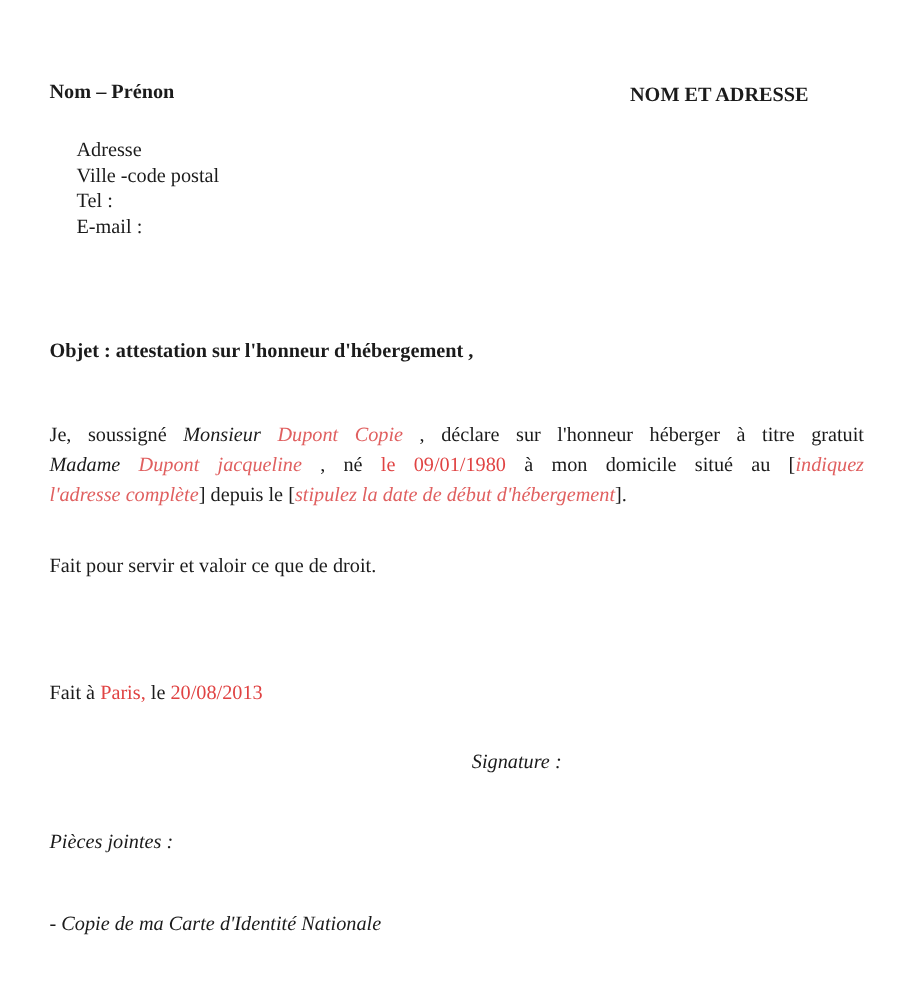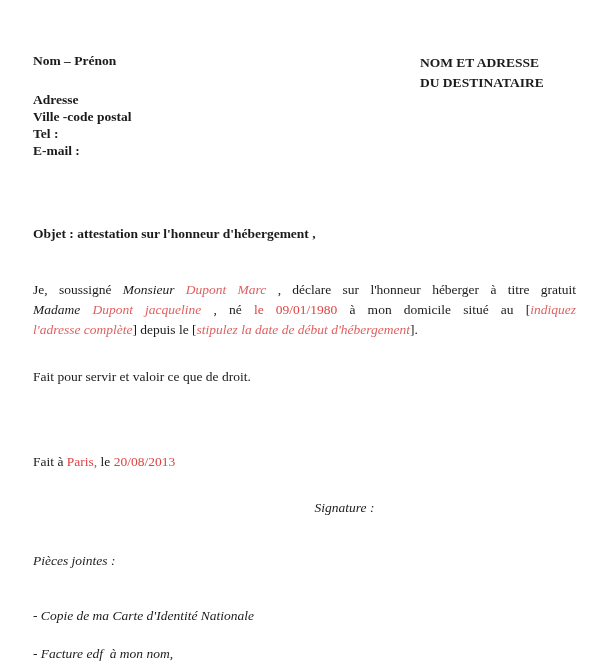--- a/index.html
+++ b/index.html
@@ -21,22 +21,22 @@
   }
   .sender-name {
     position: absolute; left: 33px; top: 53px;
     font-weight: bold;
   }
   .recipient {
     position: absolute; left: 420px; top: 53px;
     font-weight: bold; line-height: 20px;
   }
   .sender-block {
-    position: absolute; left: 33px; top: 91px;
-    font-weight: bold; line-height: 17px;
+    position: absolute; left: 51px; top: 91px;
+    font-weight: normal; line-height: 17px;
   }
   .subject {
     position: absolute; left: 33px; top: 226px;
     font-weight: bold;
   }
   .body-par {
     position: absolute; left: 33px; top: 280px; width: 543px;
     line-height: 20px;
   }
   .body-line.just { text-align: justify; text-align-last: justify; }
@@ -59,44 +59,42 @@
 </style>
 </head>
 <body>
 
 <div class="page">
 
   <div class="sender-name">Nom – Prénon</div>
 
   <div class="recipient">
     <div>NOM ET ADRESSE</div>
-    <div>DU DESTINATAIRE</div>
   </div>
 
   <div class="sender-block">
     <div>Adresse</div>
     <div>Ville -code postal</div>
     <div>Tel :</div>
     <div>E-mail :</div>
   </div>
 
   <div class="subject">Objet : attestation sur l'honneur d'hébergement ,</div>
 
   <div class="body-par">
-    <div class="body-line just"><span class="seg-normal">Je, soussigné </span><span class="seg-italic">Monsieur </span><span class="seg-red-italic">Dupont Marc</span><span class="seg-normal"> , déclare sur l'honneur héberger à titre gratuit</span></div>
+    <div class="body-line just"><span class="seg-normal">Je, soussigné </span><span class="seg-italic">Monsieur </span><span class="seg-red-italic">Dupont Copie</span><span class="seg-normal"> , déclare sur l'honneur héberger à titre gratuit</span></div>
     <div class="body-line just"><span class="seg-italic">Madame </span><span class="seg-red-italic">Dupont jacqueline</span><span class="seg-normal"> , né </span><span class="seg-red">le 09/01/1980</span><span class="seg-normal"> à mon domicile situé au [</span><span class="seg-red-italic">indiquez</span></div>
     <div class="body-line"><span class="seg-red-italic">l'adresse complète</span><span class="seg-normal">] depuis le [</span><span class="seg-red-italic">stipulez la date de début d'hébergement</span><span class="seg-normal">].</span></div>
   </div>
 
   <div class="closing">Fait pour servir et valoir ce que de droit.</div>
 
   <div class="place-date"><span class="seg-normal">Fait à </span><span class="seg-red">Paris,</span><span class="seg-normal"> le </span><span class="seg-red">20/08/2013</span></div>
 
   <div class="signature">Signature :</div>
 
   <div class="attach-title">Pièces jointes :</div>
 
   <div class="attach-items">
     <div class="pre">- Copie de ma Carte d'Identité Nationale</div>
-    <div class="pre">- Facture edf  à mon nom,</div>
   </div>
 
 </div>
 
 </body></html>

